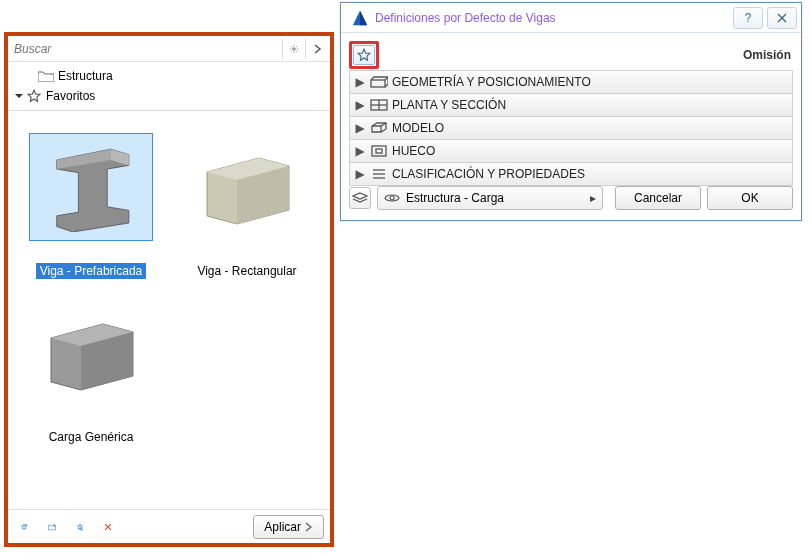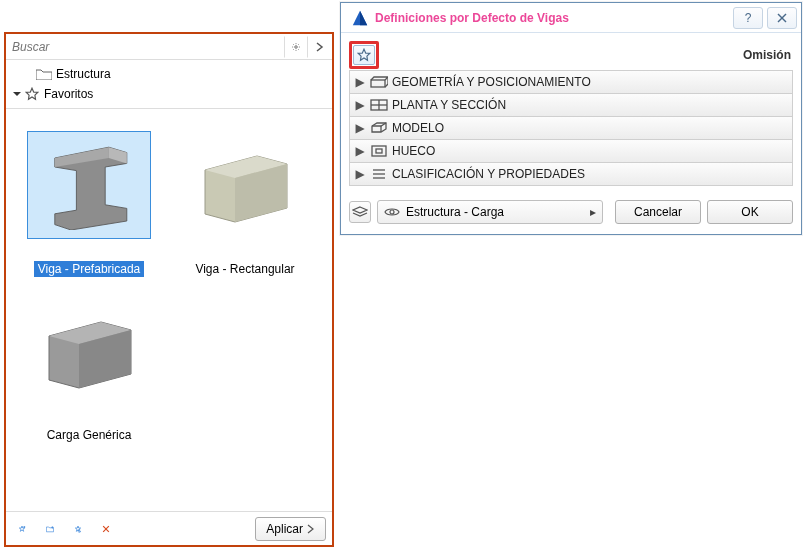--- a/index.html
+++ b/index.html
@@ -1,21 +1,21 @@
 <!DOCTYPE html>
 <html><head>
 <meta charset="utf-8">
 <style>
   * { box-sizing: border-box; font-family: "Segoe UI", Tahoma, sans-serif; font-size: 12px; }
   body { margin: 0; background: #fff; width: 810px; height: 553px; position: relative; }
 
   
   .left-panel {
     position: absolute; left: 4px; top: 32px; width: 330px; height: 515px;
-    border: 2px solid #c2410c; background: #fff; display: flex; flex-direction: column;
+    border: 4px solid #c2410c; background: #fff; display: flex; flex-direction: column;
   }
   .search-row { display: flex; align-items: center; border-bottom: 1px solid #ddd; height: 26px; }
   .search-input {
     flex: 1; border: none; outline: none; padding: 2px 6px; font-style: italic; color: #666;
     background: transparent;
   }
   .gear-btn, .arrow-btn {
     width: 24px; height: 22px; display: flex; align-items: center; justify-content: center;
     border: 1px solid transparent; background: transparent; cursor: pointer;
   }
@@ -69,21 +69,21 @@
   
   .dialog {
     position: absolute; left: 340px; top: 2px; width: 462px; border: 1px solid #6a8fb3;
     background: #fff; box-shadow: 0 0 0 1px rgba(0,0,0,0.05);
   }
   .title-bar {
     height: 30px; background: #fff; display:flex; align-items:center;
     border-bottom: 1px solid #d6e2ef; padding: 0 4px;
   }
   .app-icon { width: 18px; height: 18px; margin: 0 6px; }
-  .title-text { flex:1; color:#ec4899;font-weight:bold; }
+  .title-text { flex:1; color:#8b5cf6; }
   .win-btn {
     width: 30px; height: 22px; border: 1px solid #c6d4e3; border-radius: 3px;
     background: linear-gradient(#fdfdfe,#edf3f9); margin-left: 4px; display:flex;
     align-items:center; justify-content:center; cursor:pointer; color:#4a6a8a;
   }
 
   .dialog-body { padding: 6px 8px 10px 8px; }
   .fav-row { display:flex; align-items:center; height:32px; }
   .fav-btn {
     width: 30px; height: 28px; border: 3px solid #e03030; border-radius: 2px;
@@ -98,21 +98,21 @@
   .section {
     height: 24px; border: 1px solid #cfcfcf; margin-top: -1px;
     background: linear-gradient(#fcfcfc,#ececec);
     display:flex; align-items:center; padding: 0 4px; cursor:pointer;
   }
   .section:first-of-type { margin-top: 4px; }
   .sec-arrow { width: 12px; display:flex; justify-content:center; color:#555; }
   .sec-icon { width: 22px; display:flex; justify-content:center; margin: 0 2px; }
   .sec-label { font-weight: normal; color:#222; }
 
-  .footer-row { display:flex; align-items:center; margin-top: 14px; gap:6px; }
+  .footer-row { display:flex; align-items:center; margin-top: 0; gap:6px; }
   .layer-combo {
     height: 24px; border: 1px solid #bfbfbf; border-radius: 3px;
     background: linear-gradient(#fdfdfd,#efefef); display:flex; align-items:center;
     padding: 0 6px; gap:6px; cursor:pointer; flex: 0 0 226px;
   }
   .layer-combo .arrow { margin-left:auto; color:#444; }
   .mini-btn {
     width: 22px; height: 22px; border:1px solid #bfbfbf; border-radius:3px;
     background:linear-gradient(#fdfdfd,#efefef); display:flex; align-items:center; justify-content:center;
   }

